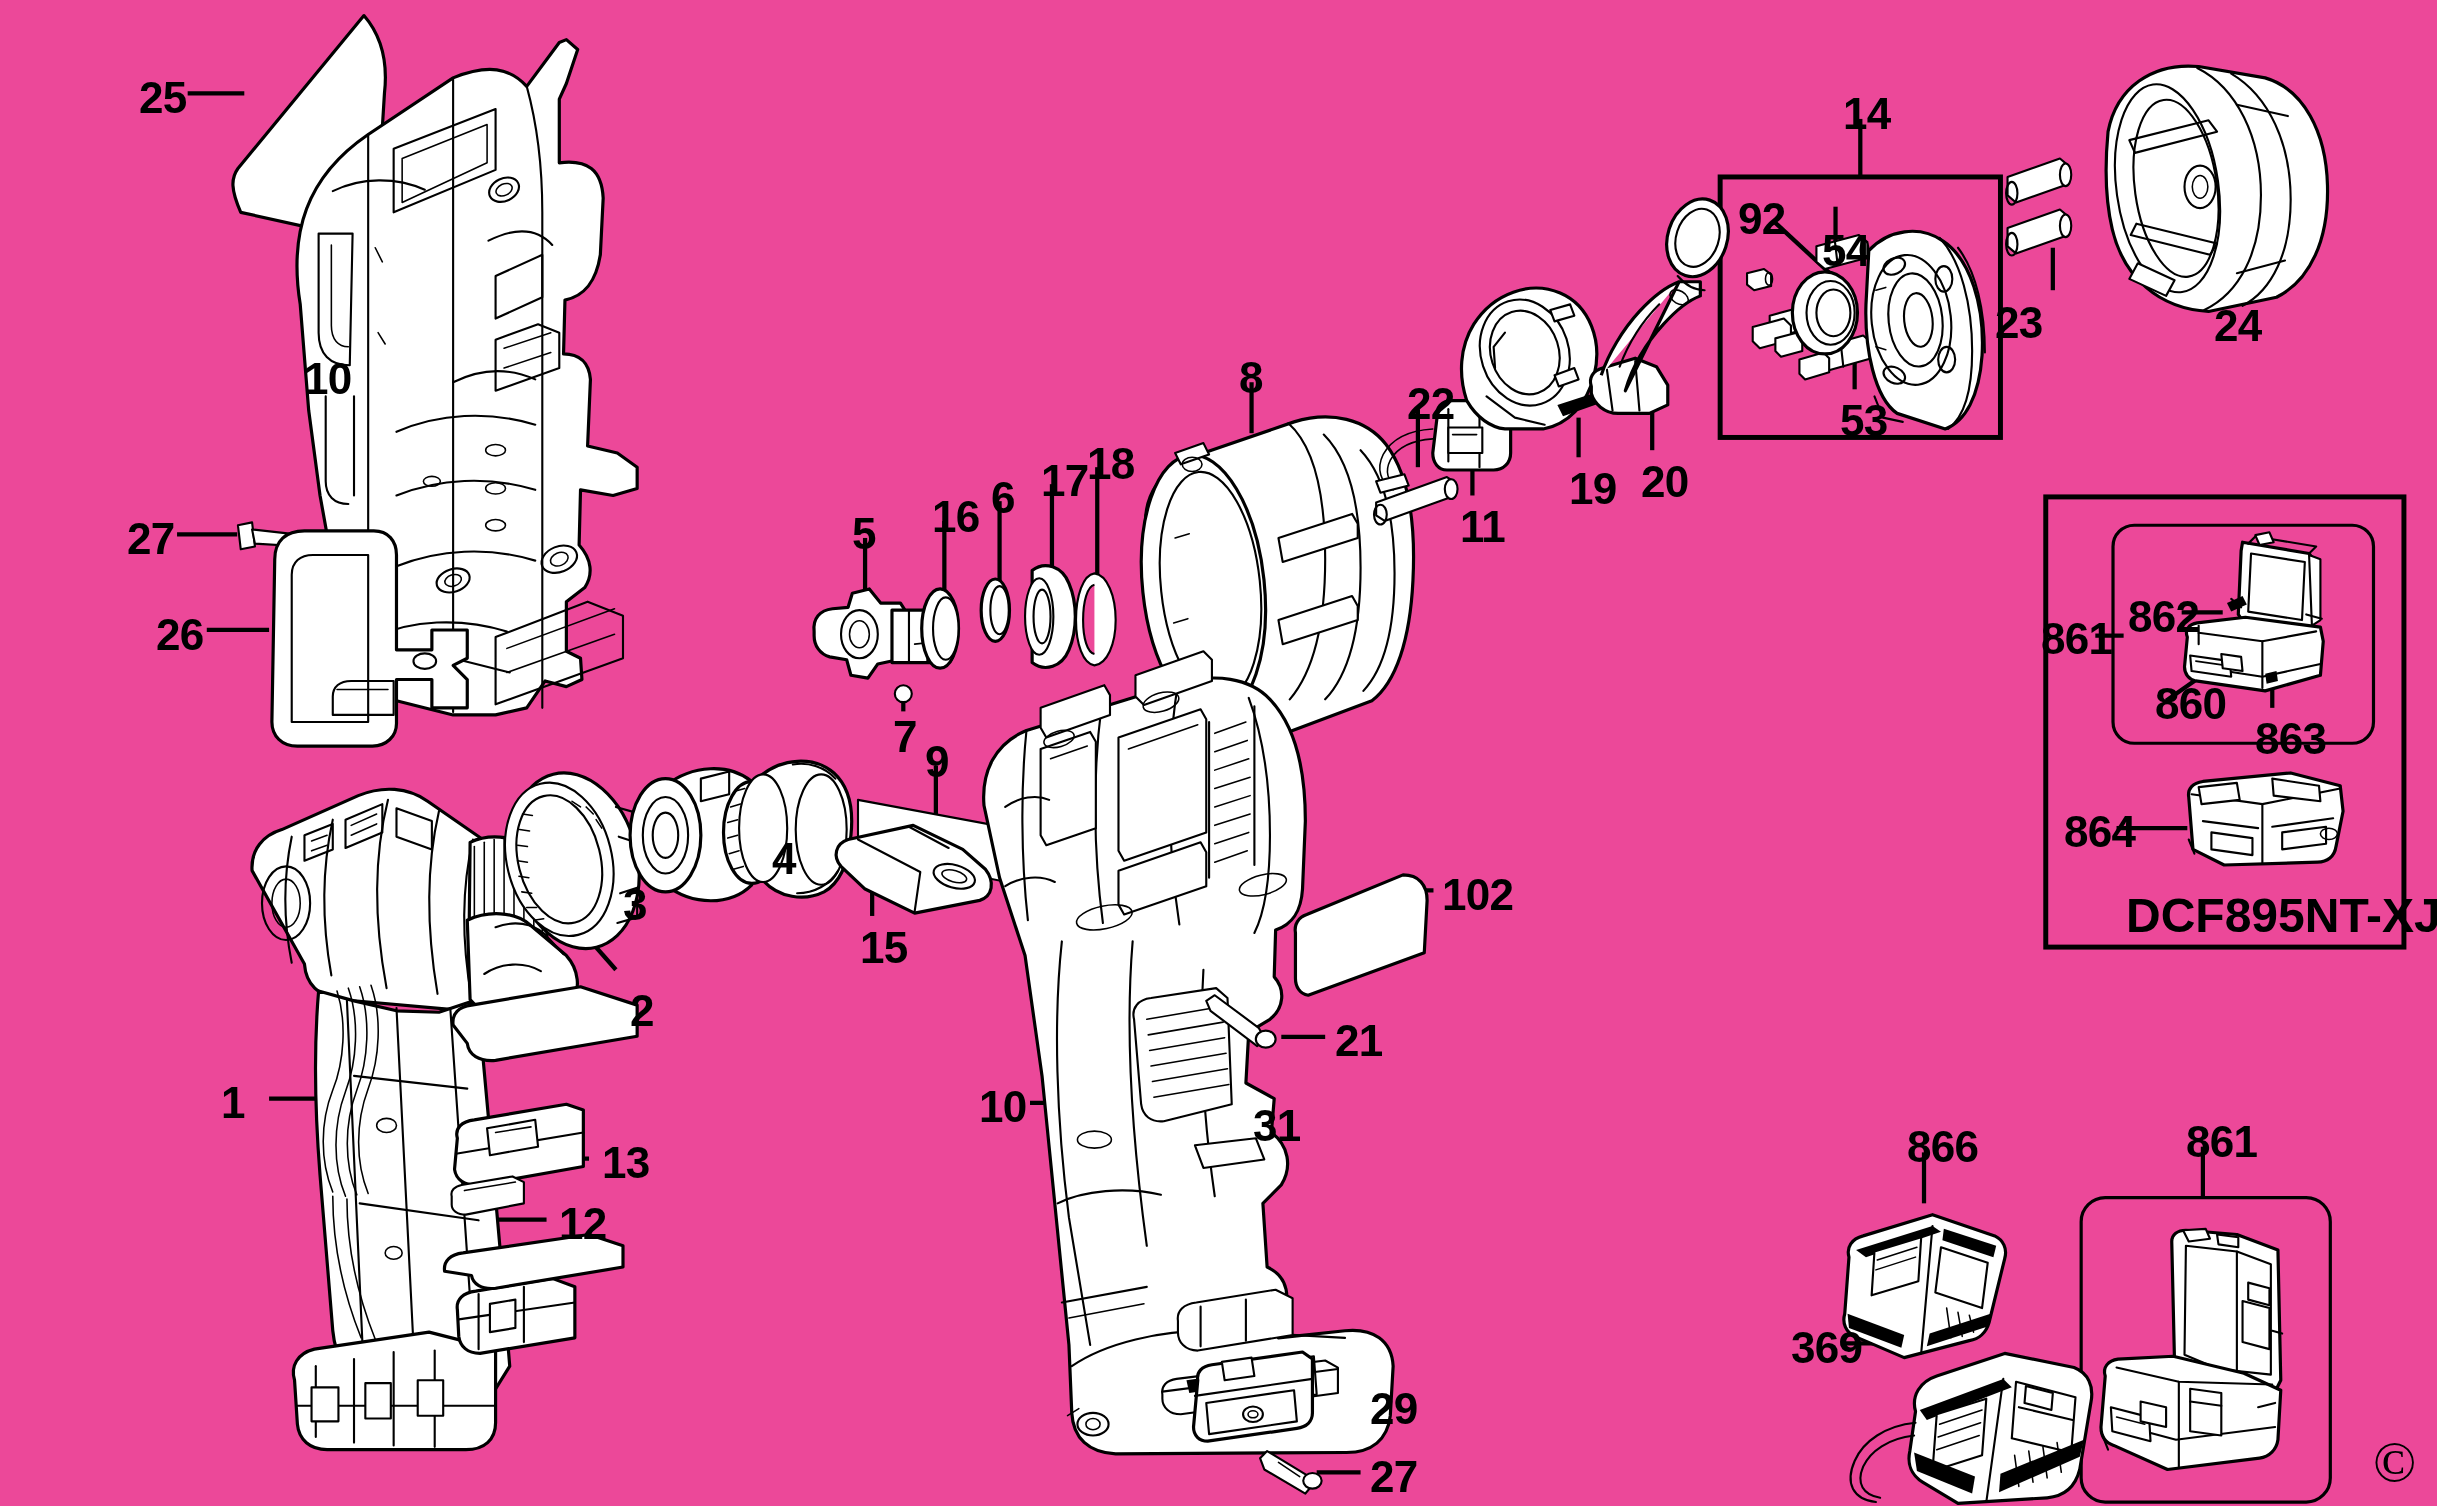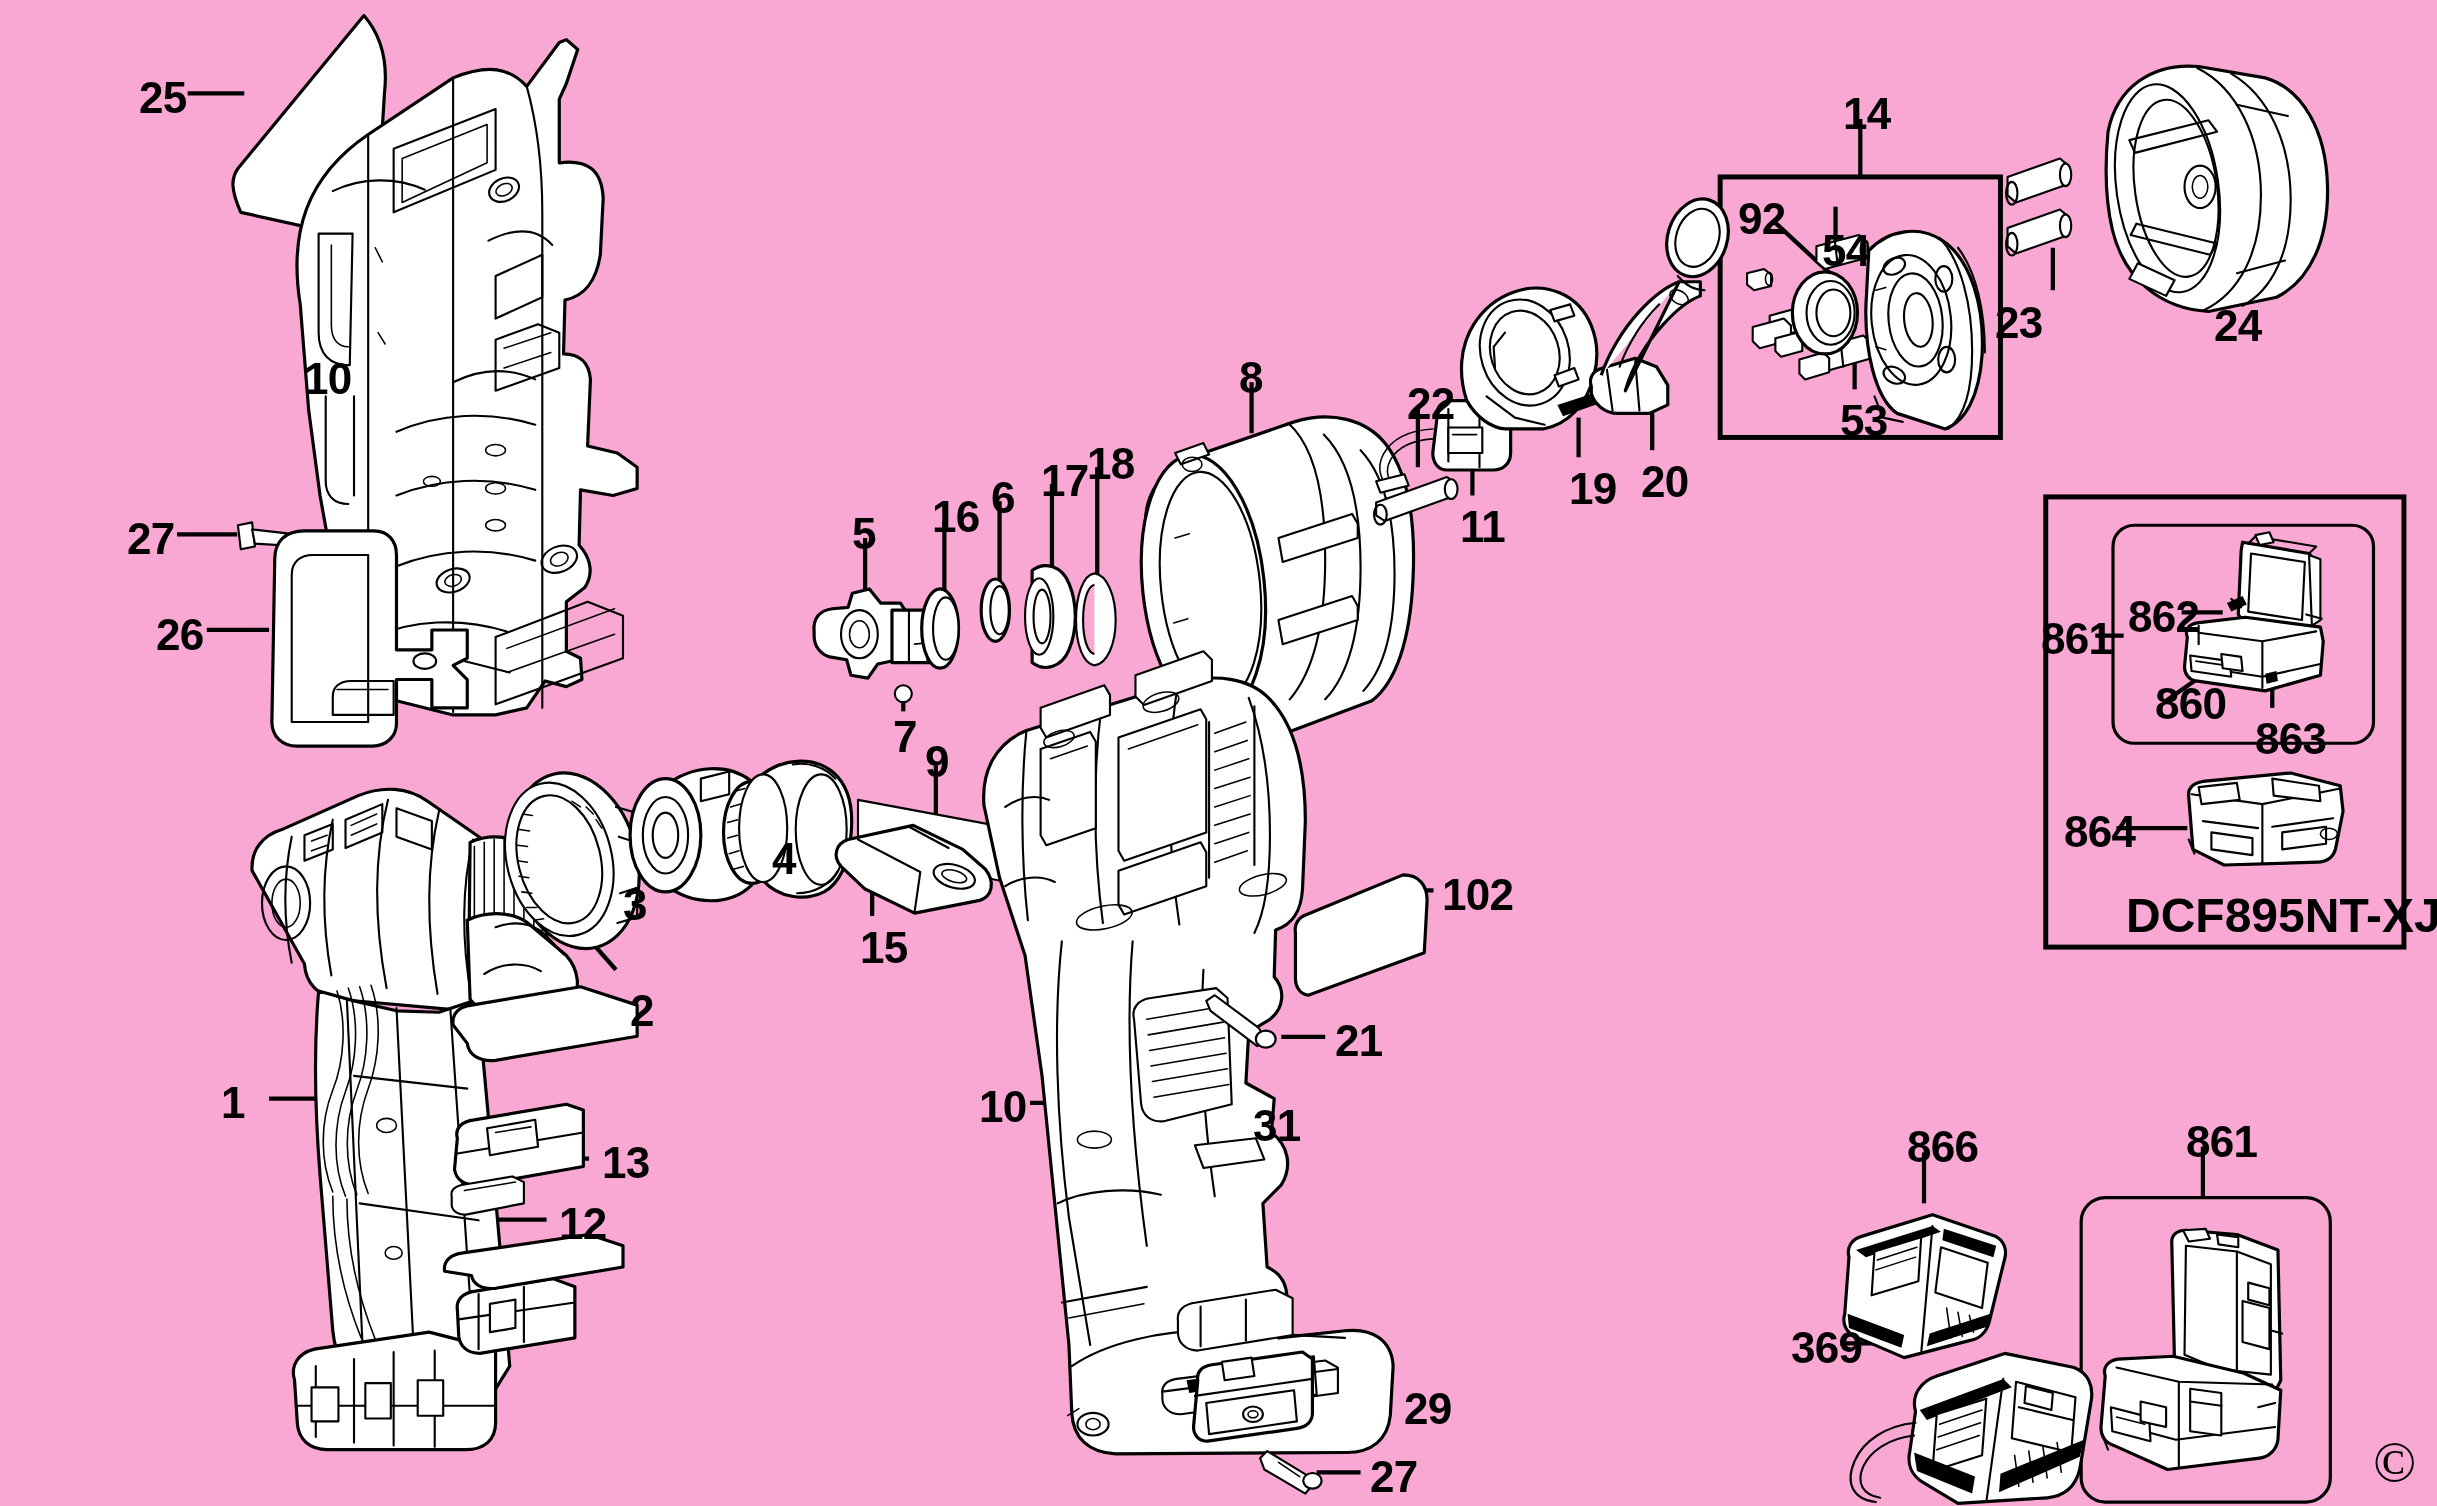--- a/index.html
+++ b/index.html
@@ -2,21 +2,21 @@
 <html style="font-size:11.3px"><head>
 <meta charset="utf-8">
 <title>Exploded Parts Diagram</title>
 <style>
   html,body{margin:0;padding:0;background:#ffffff;}
   body{font-family:"Liberation Sans",sans-serif;}
   #sheet{
     position:relative;
     width:2438px;
     height:1507px;
-    background:#f9a8d4;
+    background:#ec4899;
     overflow:hidden;
   }
   #sheet svg{position:absolute;top:0;left:0;width:2438px;height:1507px;}
   .callout{
     position:absolute;
     font-family:"Liberation Sans",sans-serif;
     font-weight:bold;
     font-size:44px;
     line-height:1;
     color:#000;
@@ -761,21 +761,21 @@
   <div class="callout" style="left:860px;top:926px;">15</div>
   <div class="callout" style="left:1335px;top:1019px;">21</div>
   <div class="callout" style="left:221px;top:1081px;">1</div>
   <div class="callout" style="left:979px;top:1085px;">10</div>
   <div class="callout" style="left:1253px;top:1104px;">31</div>
   <div class="callout" style="left:602px;top:1141px;">13</div>
   <div class="callout" style="left:559px;top:1202px;">12</div>
   <div class="callout" style="left:1907px;top:1125px;">866</div>
   <div class="callout" style="left:2186px;top:1120px;">861</div>
   <div class="callout" style="left:1791px;top:1326px;">369</div>
-  <div class="callout" style="left:1370px;top:1387px;margin-left:34px;">29</div>
+  <div class="callout" style="left:1370px;top:1387px;">29</div>
   <div class="callout" style="left:1370px;top:1455px;">27</div>
 
   <div class="model-label" style="left:2126px;top:888px;">DCF895NT-XJ</div>
 
   <div class="copy" style="left:2373px;top:1433px;">©</div>
 
 </div>
 
 
 </body></html>

